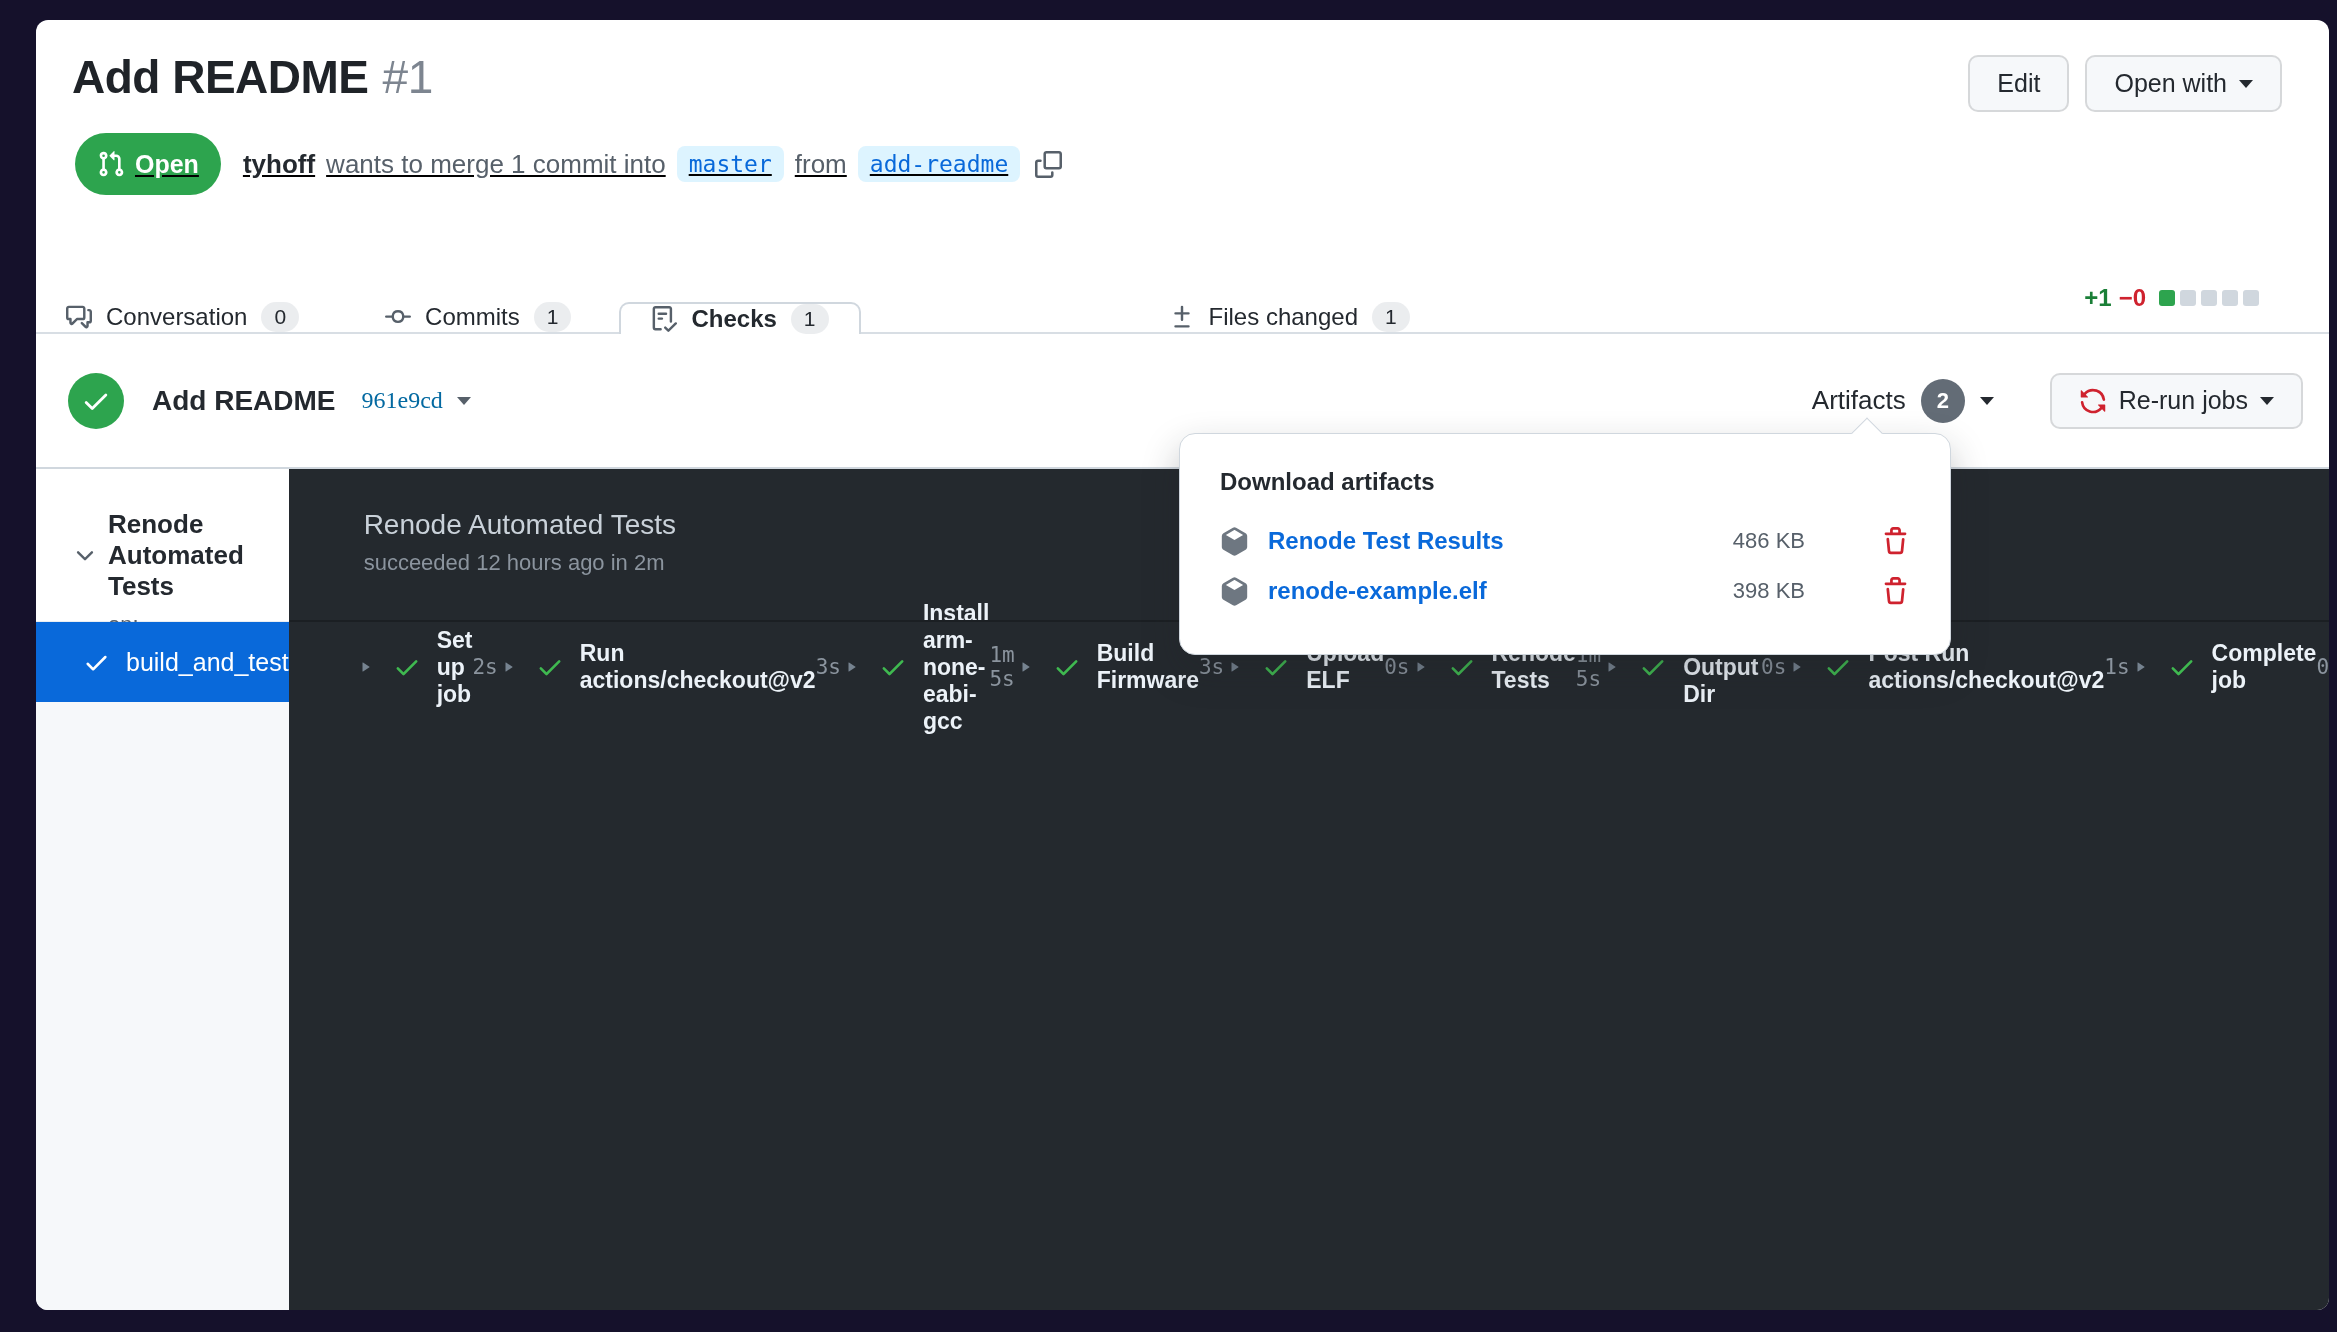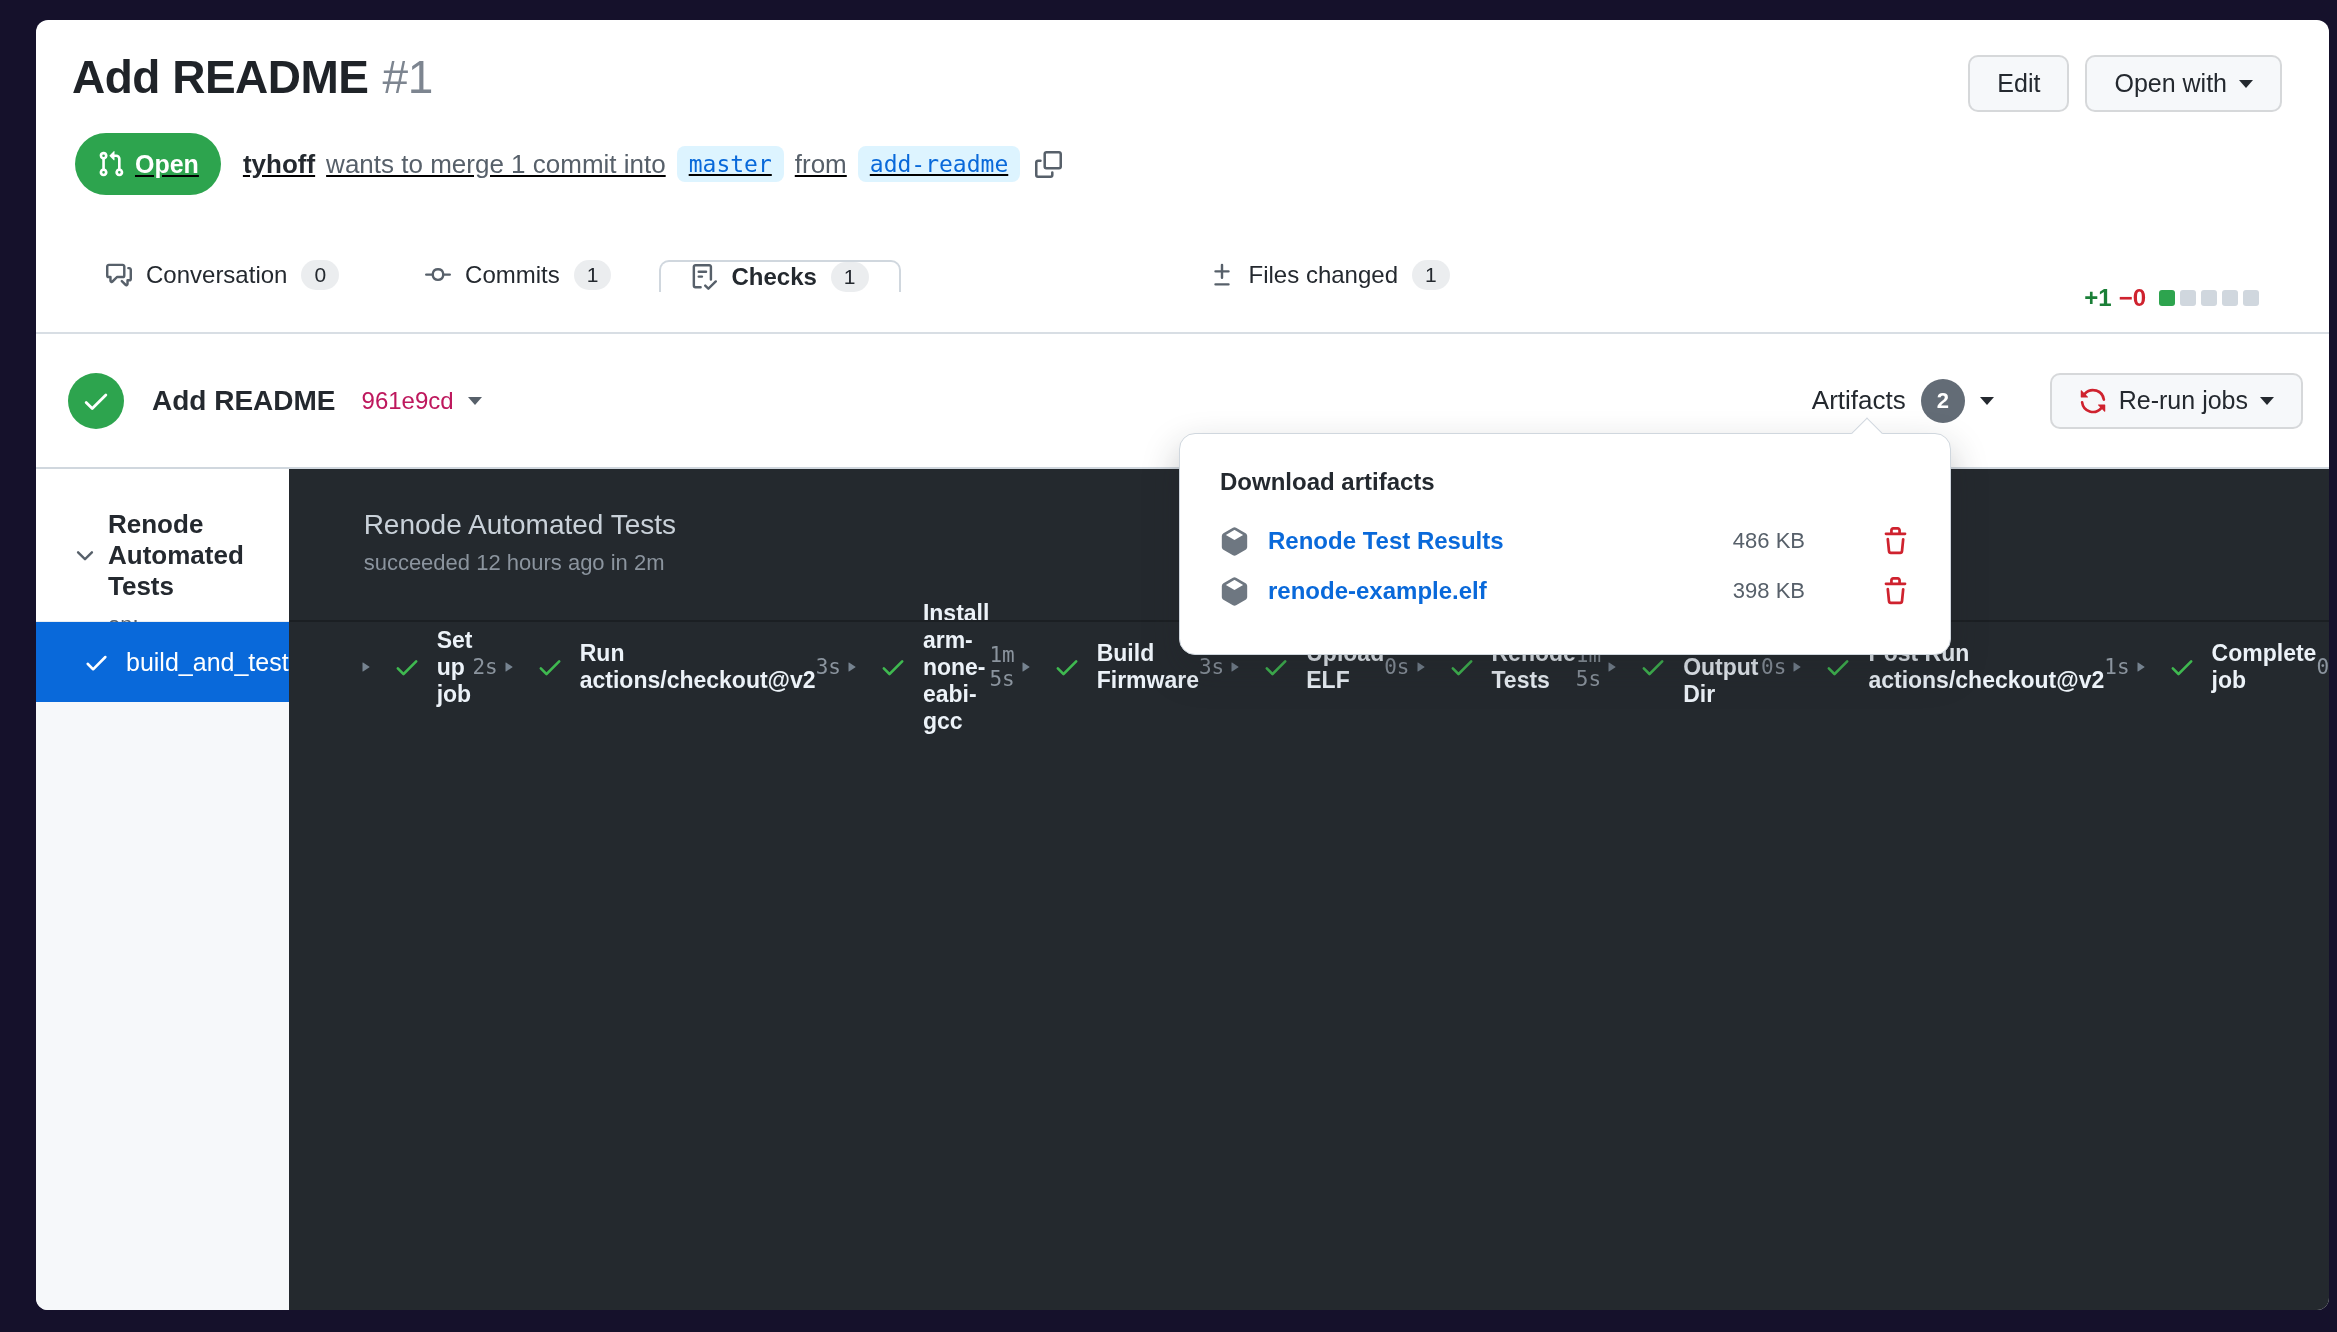--- a/index.html
+++ b/index.html
@@ -23,41 +23,41 @@
   .open-badge { display:flex; align-items:center; gap:10px; height:62px; padding:0 22px;
                 background:#2da44e; border-radius:31px; color:#fff; font-size:25px; font-weight:700; }
   .meta-text { display:flex; align-items:center; gap:11px; font-size:26px; color:#57606a; }
   .meta-text .author { font-weight:700; color:#24292f; }
   .branch-chip { font-family:"DejaVu Sans Mono", monospace; font-size:23px; color:#0969da;
                  background:#ddf4ff; border-radius:8px; padding:5px 12px; cursor:pointer; }
   .clip { color:#57606a; margin-left:4px; cursor:pointer; display:flex; }
 
   
   .tabs-bar { position:absolute; left:0; top:240px; width:100%; height:74px;
-              border-bottom:2px solid #d8dee4; display:flex; align-items:flex-start; padding-left:40px; }
+              border-bottom:2px solid #d8dee4; display:flex; align-items:flex-end; }
   .tab { display:flex; align-items:center; gap:14px; padding:0 30px; font-size:24px; color:#24292f;
          cursor:pointer; border-radius:10px 10px 0 0; }
   .tab .ticon { color:#57606a; display:flex; }
   .tab.active { background:#fff; border:2px solid #d0d7de; border-bottom:none; margin-bottom:-2px; z-index:2; font-weight:600; }
   .tab-gap { width:278px; }
   .pill { background:rgba(175,184,193,0.25); border-radius:999px; font-size:21px; color:#24292f;
           padding:3px 13px; font-weight:400; }
   .diffstat { position:absolute; right:70px; top:264px; display:flex; align-items:center; gap:5px;
               font-size:24px; font-weight:700; }
   .adds { color:#1a7f37; } .dels { color:#cf222e; margin-left:2px; margin-right:8px; }
   .sq { width:16px; height:16px; border-radius:3px; background:#d0d7de; }
   .sq.g { background:#2da44e; }
 
   
   .check-header { position:absolute; left:0; top:314px; width:100%; height:135px; background:#fff;
                   border-bottom:2px solid #d0d7de; display:flex; align-items:center; padding:0 26px 0 32px; }
   .ok-circle { width:56px; height:56px; border-radius:50%; background:#2da44e; display:flex;
                align-items:center; justify-content:center; margin-right:28px; }
   .ch-title { font-size:28px; font-weight:700; color:#24292f; }
-  .sha { font-family:Liberation Sans, sans-serif; font-size:24px; color:#be185d; margin-left:26px; margin-right:14px; cursor:pointer; }
+  .sha { font-family:Liberation Serif, serif; font-size:24px; color:#0369a1; margin-left:26px; margin-right:14px; cursor:pointer; }
   .sha-caret { color:#57606a; cursor:pointer; }
   .right-cluster { margin-left:auto; display:flex; align-items:center; gap:56px; }
   .artifacts { display:flex; align-items:center; gap:15px; cursor:pointer; }
   .artifacts .lbl { font-size:26px; color:#24292f; }
   .count-badge { width:44px; height:44px; border-radius:50%; background:#636c76; color:#fff;
                  font-size:22px; font-weight:600; display:flex; align-items:center; justify-content:center; }
   .rerun { height:56px; }
 
   
   .content { position:absolute; left:0; top:449px; width:100%; height:841px; display:flex; }

